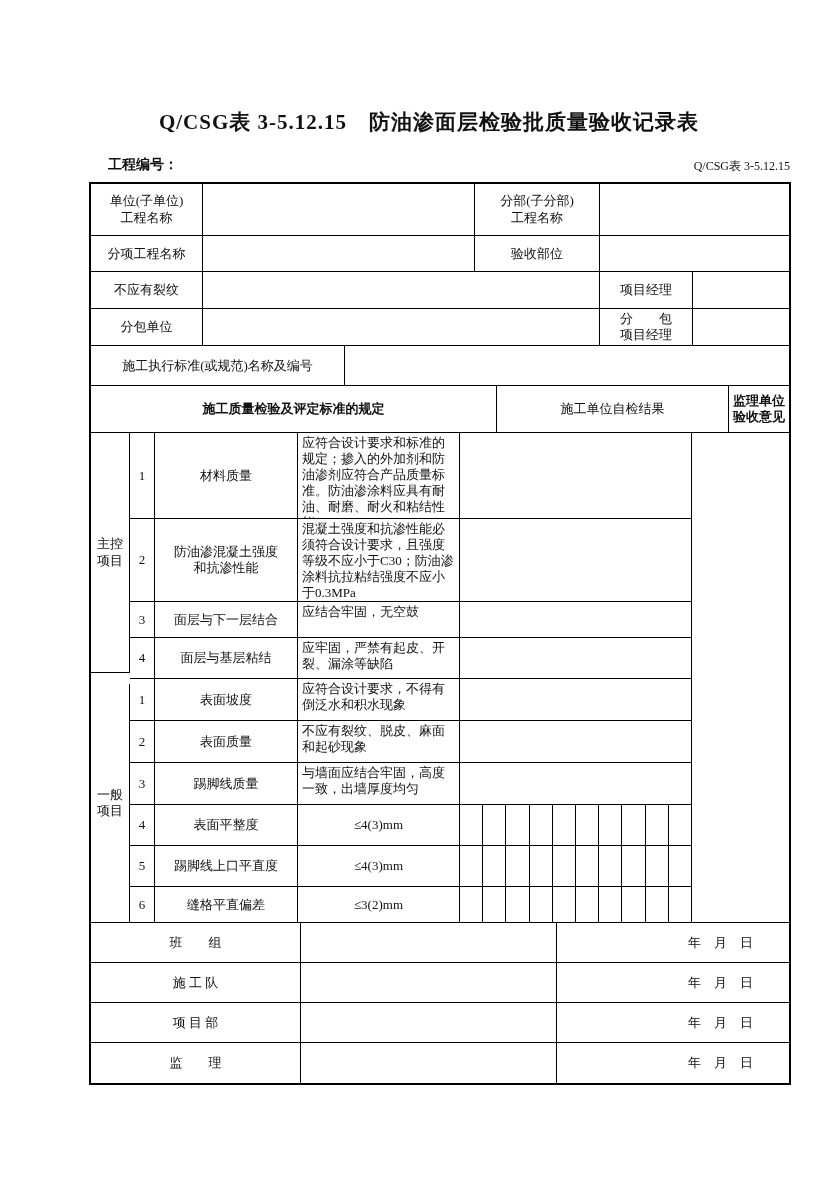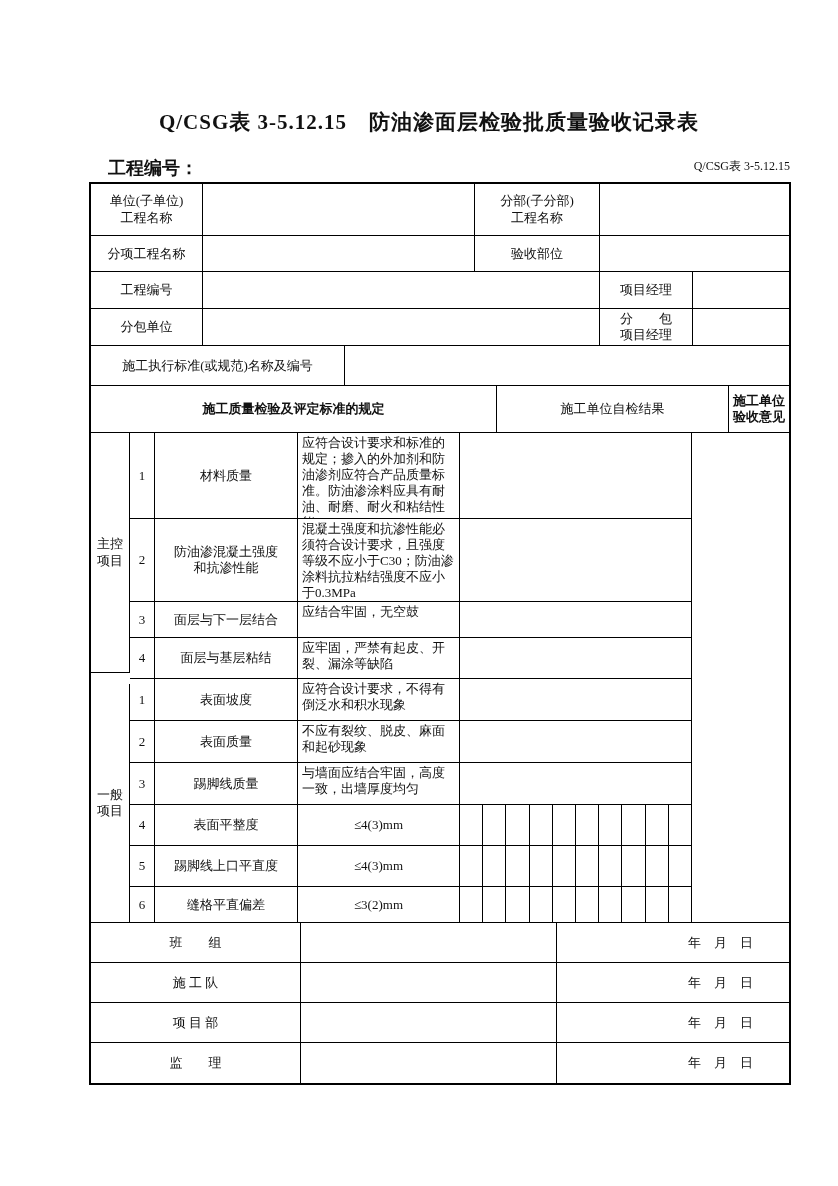--- a/index.html
+++ b/index.html
@@ -12,21 +12,21 @@
     color: #111;
     margin: 0 auto;
   }
   .doc-title {
     position: absolute; top: 108px; left: 20px; right: 0;
     text-align: center;
     font-size: 21px; font-weight: bold;
     letter-spacing: 1px;
     white-space: pre;
   }
-  .meta-left { position: absolute; top: 156px; left: 108px; font-size: 18px; font-weight: bold; }
+  .meta-left { position: absolute; top: 156px; left: 108px; font-size: 14px; font-weight: bold; }
   .meta-right { position: absolute; top: 158px; right: 48px; font-size: 12px; }
   .tbl {
     position: absolute; top: 182px; left: 89px;
     width: 702px;
     border: 2px solid #000;
     font-size: 13px;
   }
   .row { display: flex; width: 100%; }
   .c {
     border-right: 1px solid #000;
@@ -73,21 +73,21 @@
     </div>
 
     <div class="row" style="height:36px">
       <div class="c" style="width:112px">分项工程名称</div>
       <div class="c blank" style="width:272px"></div>
       <div class="c" style="width:125px">验收部位</div>
       <div class="c blank last" style="flex:1"></div>
     </div>
 
     <div class="row" style="height:37px">
-      <div class="c" style="width:112px">工程编号</div>
+      <div class="c" style="width:112px">不应有裂纹</div>
       <div class="c blank" style="width:397px"></div>
       <div class="c" style="width:93px">项目经理</div>
       <div class="c blank last" style="flex:1"></div>
     </div>
 
     <div class="row" style="height:37px">
       <div class="c" style="width:112px">分包单位</div>
       <div class="c blank" style="width:397px"></div>
       <div class="c prew" style="width:93px">分　　包
 项目经理</div>
@@ -95,21 +95,21 @@
     </div>
 
     <div class="row" style="height:40px">
       <div class="c" style="width:254px">施工执行标准(或规范)名称及编号</div>
       <div class="c blank last" style="flex:1"></div>
     </div>
 
     <div class="row" style="height:47px">
       <div class="c" style="width:406px;font-weight:bold">施工质量检验及评定标准的规定</div>
       <div class="c" style="width:232px;font-weight:normal">施工单位自检结果</div>
-      <div class="c prew last" style="flex:1;font-weight:bold">施工单位
+      <div class="c prew last" style="flex:1;font-weight:bold">监理单位
 验收意见</div>
     </div>
 
     <div class="row" style="height:490px">
 
       <div class="group-col" style="width:39px">
         <div class="c prew" style="width:100%;height:246px">主控
 项目</div>
         <div class="c prew" style="width:100%;height:244px">一般
 项目</div>

